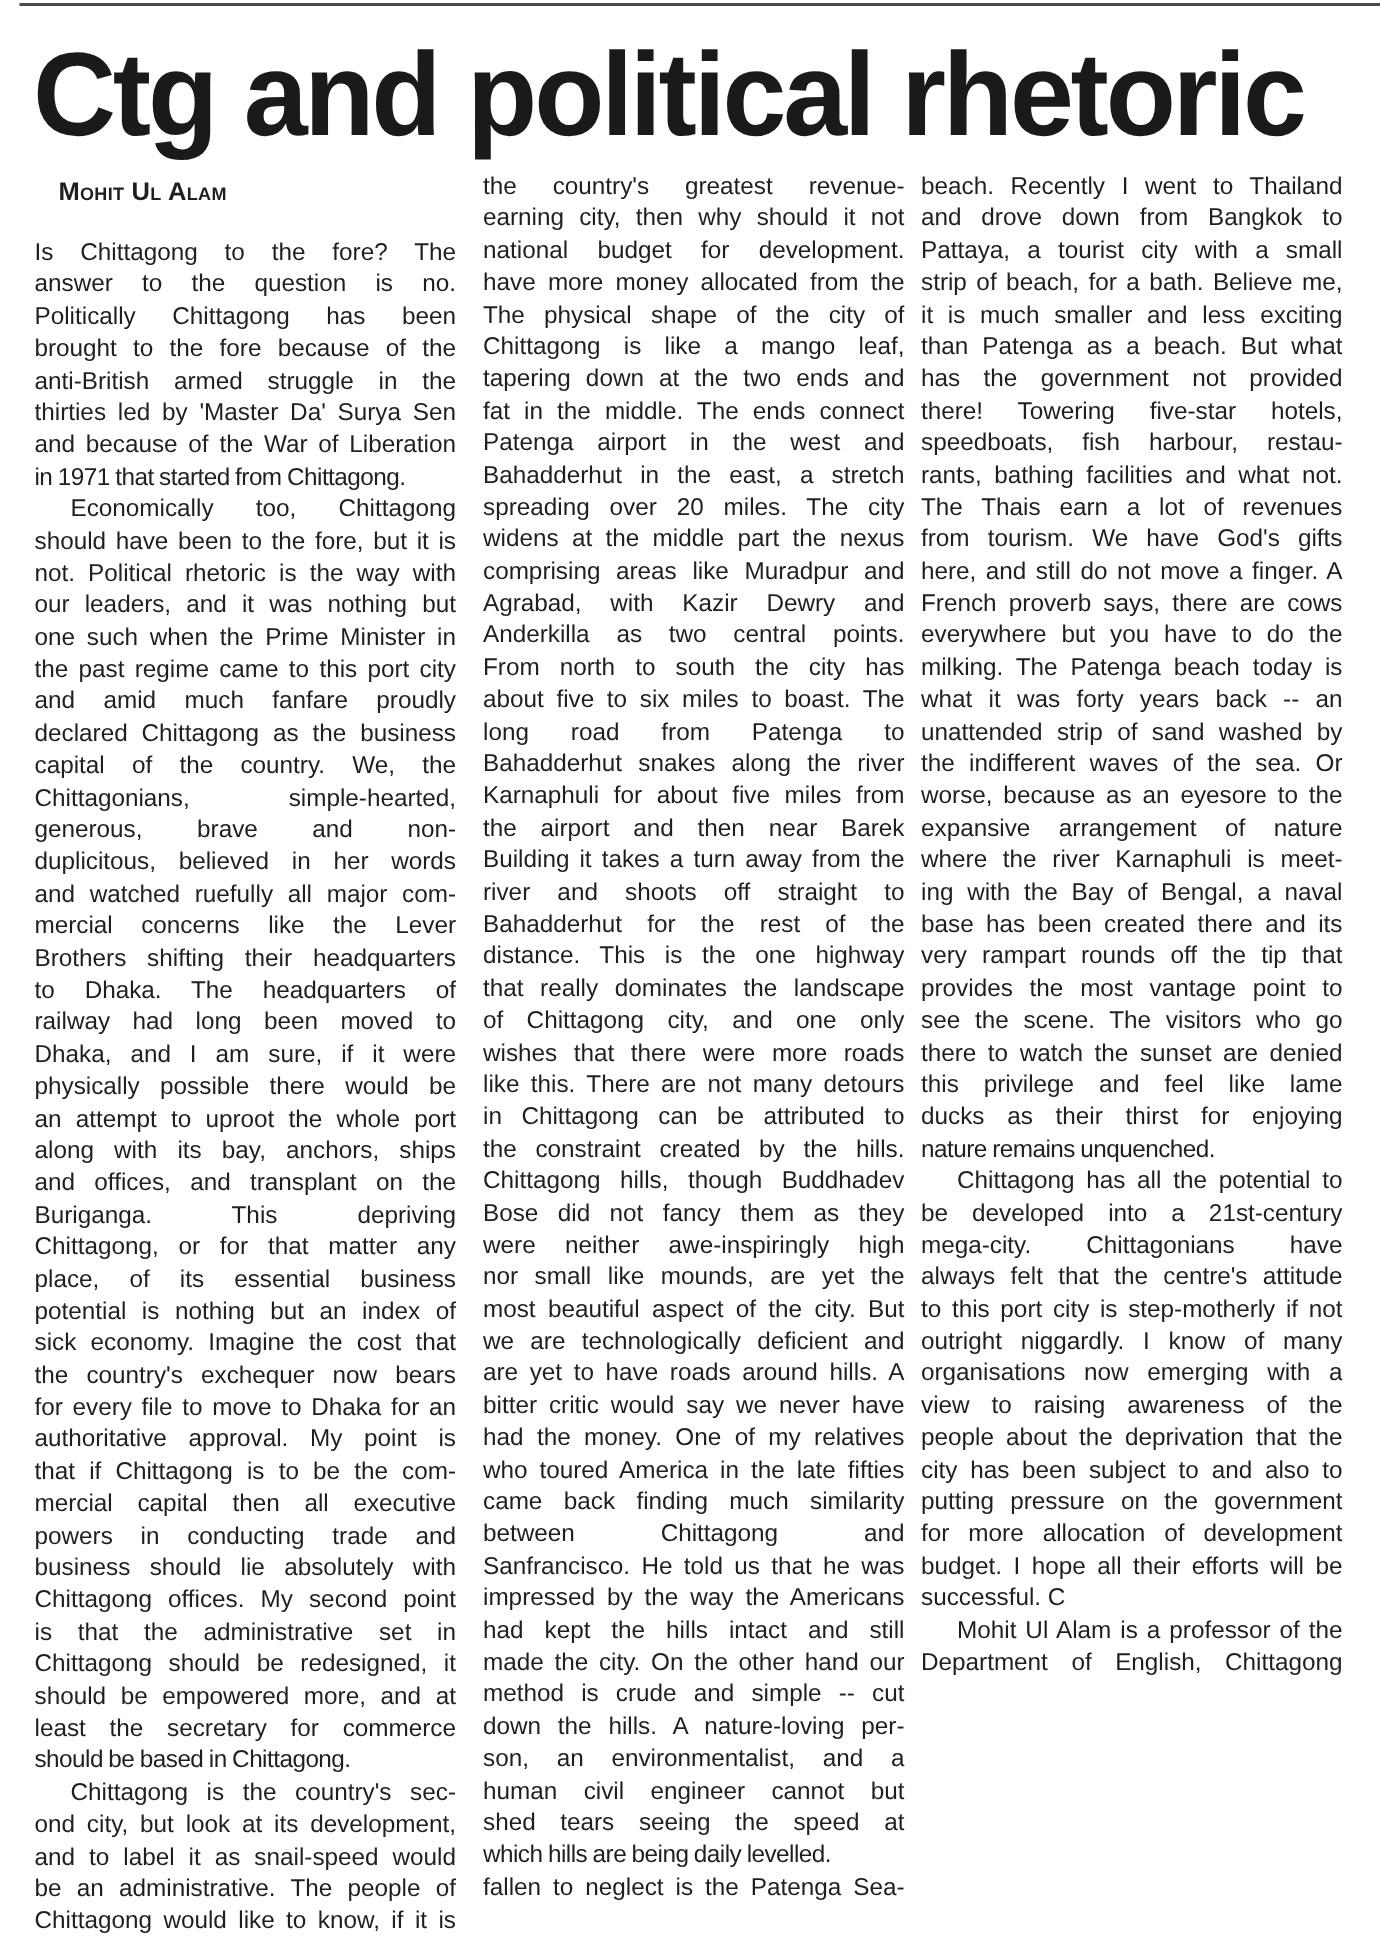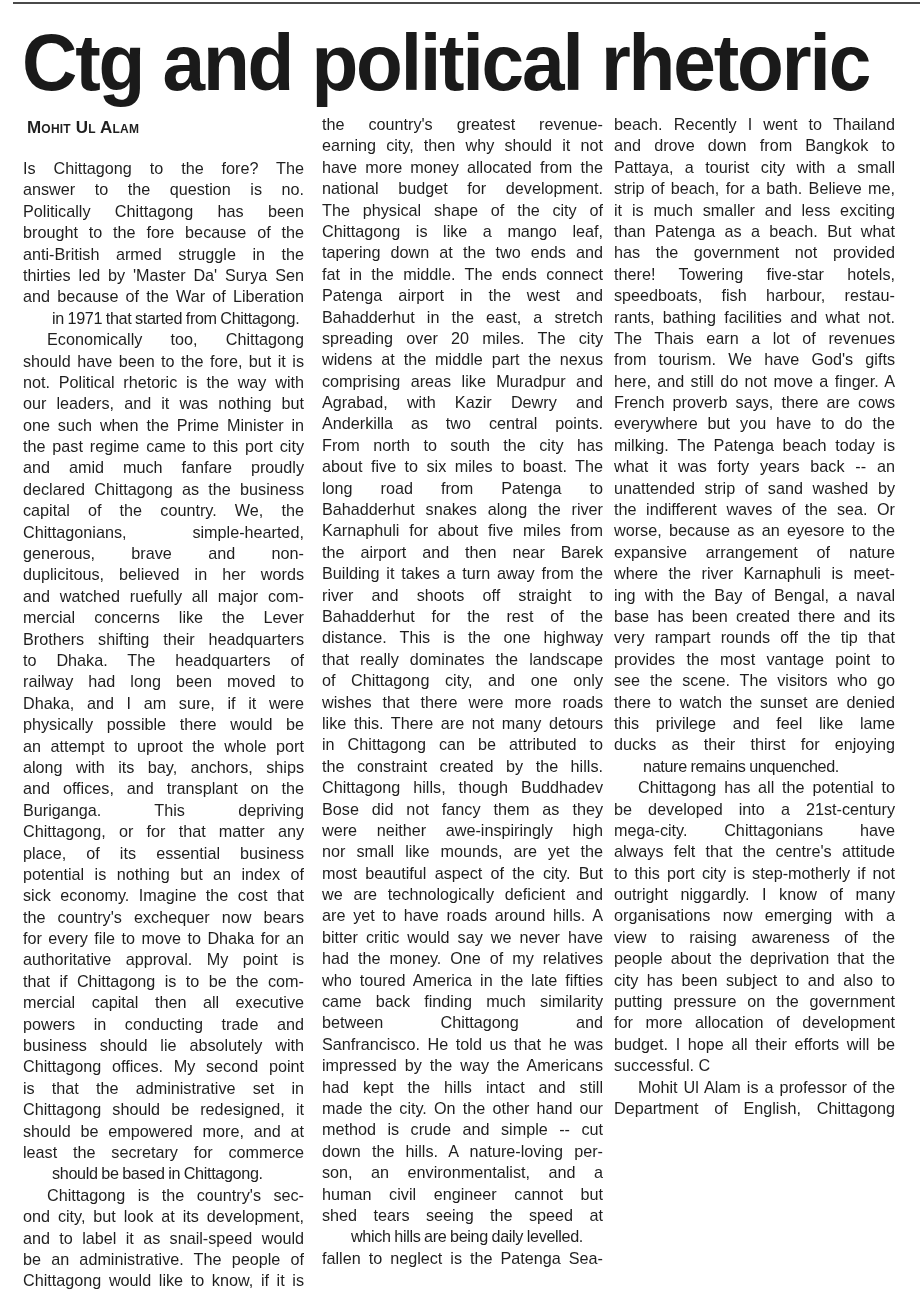--- a/index.html
+++ b/index.html
@@ -20,30 +20,30 @@
     }
     .col {
       position: absolute; top: 114px; width: 281px;
       font-size: 16.2px; line-height: 21.4px; color: #1f1f1f;
     }
     .col1 { left: 23px; top: 117px; }
     .col2 { left: 322px; }
     .col3 { left: 614px; }
     .byline {
       font-weight: bold; font-size: 16px; line-height: 22px;
-      margin: 0 0 19px 4px; font-variant: small-caps; letter-spacing: 0.2px;
+      margin: 0 0 19px 16px; font-variant: small-caps; letter-spacing: 0.2px;
       font-size: 17px;
     }
     .line {
       display: block; text-align: justify; text-align-last: justify;
       white-space: nowrap; overflow: hidden; height: 21.4px;
     }
     .line.last { text-align-last: left; }
     .line.indent { padding-left: 24px; }
-    .line.tight { letter-spacing: -0.35px; word-spacing: -0.5px; margin-left: 29px; }
+    .line.tight { letter-spacing: -0.35px; word-spacing: -0.5px; }
   </style>
 </head>
 <body>
 
 <div class="top-rule"></div>
 
 <h1 class="headline">Ctg and political rhetoric</h1>
 
 <div class="col col1">
   <div class="byline">Mohit Ul Alam</div>
@@ -101,22 +101,22 @@
       <span class="line">and to label it as snail-speed would</span>
       <span class="line">be an administrative. The people of</span>
       <span class="line">Chittagong would like to know, if it is</span>
     </div>
 </div>
 
 <div class="col col2">
   <div class="lines">
       <span class="line">the country's greatest revenue-</span>
       <span class="line">earning city, then why should it not</span>
+      <span class="line">national budget for development.</span>
       <span class="line">have more money allocated from the</span>
-      <span class="line">national budget for development.</span>
       <span class="line">The physical shape of the city of</span>
       <span class="line">Chittagong is like a mango leaf,</span>
       <span class="line">tapering down at the two ends and</span>
       <span class="line">fat in the middle. The ends connect</span>
       <span class="line">Patenga airport in the west and</span>
       <span class="line">Bahadderhut in the east, a stretch</span>
       <span class="line">spreading over 20 miles. The city</span>
       <span class="line">widens at the middle part the nexus</span>
       <span class="line">comprising areas like Muradpur and</span>
       <span class="line">Agrabad, with Kazir Dewry and</span>

